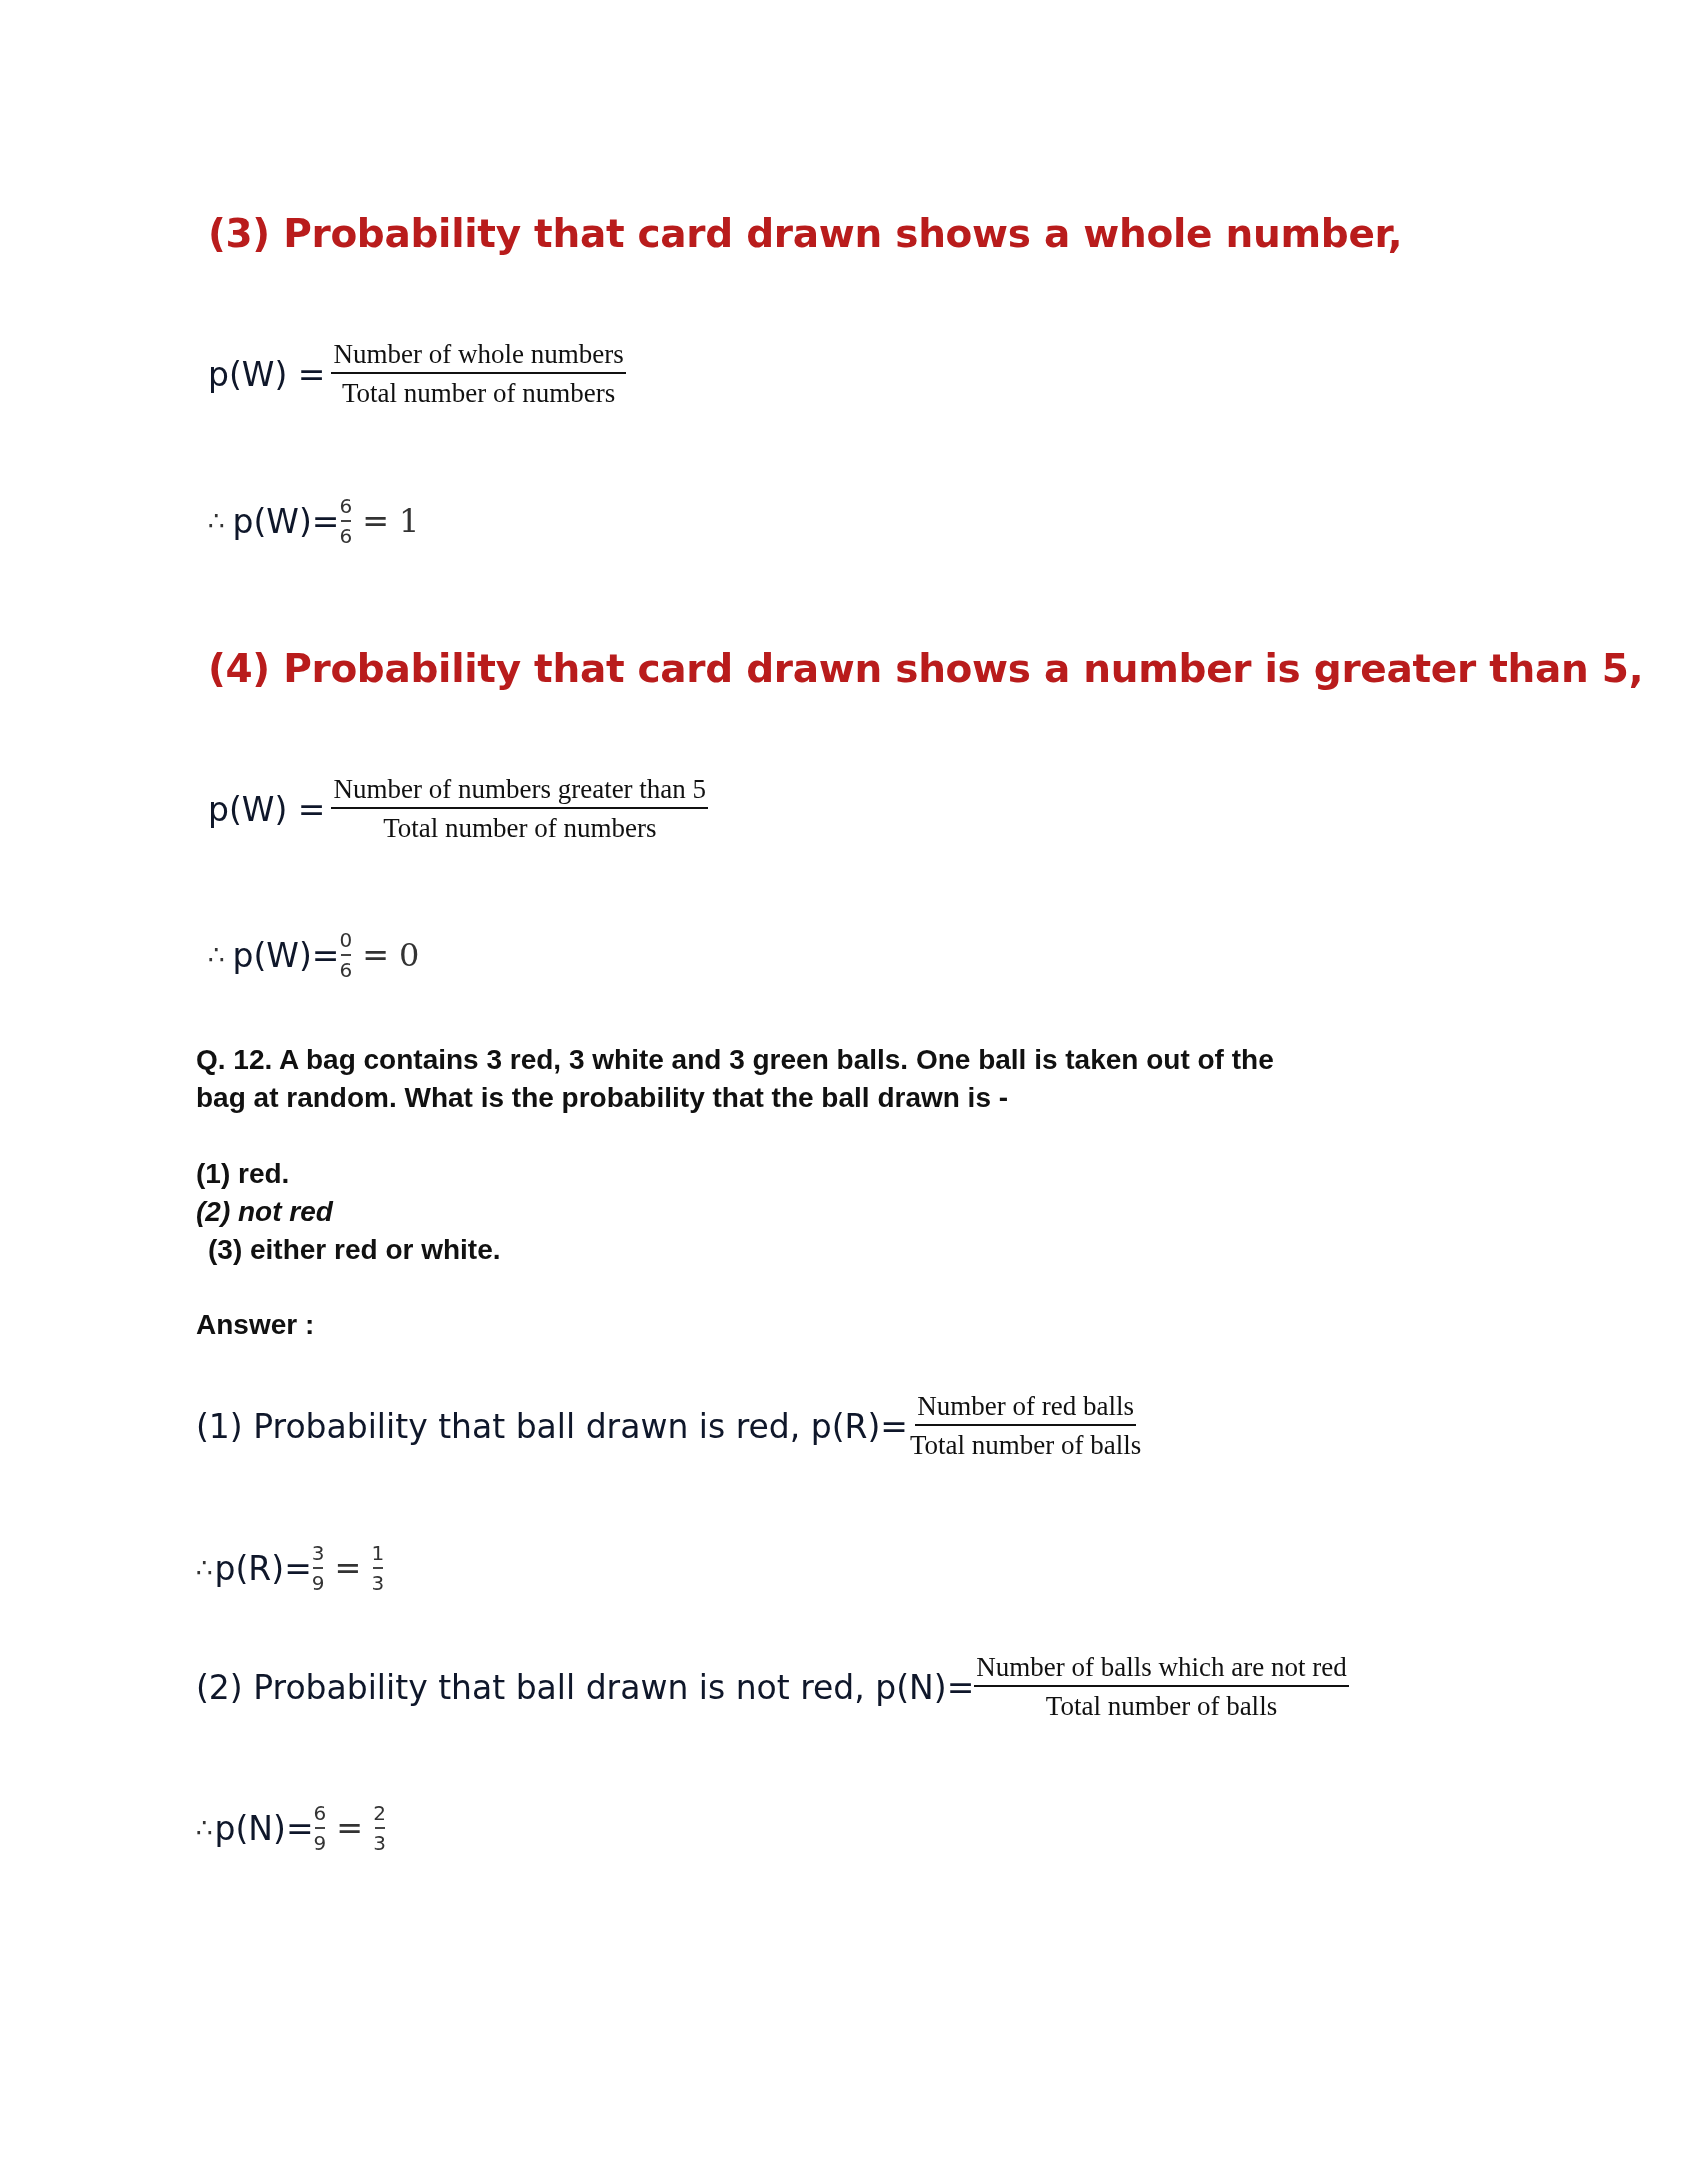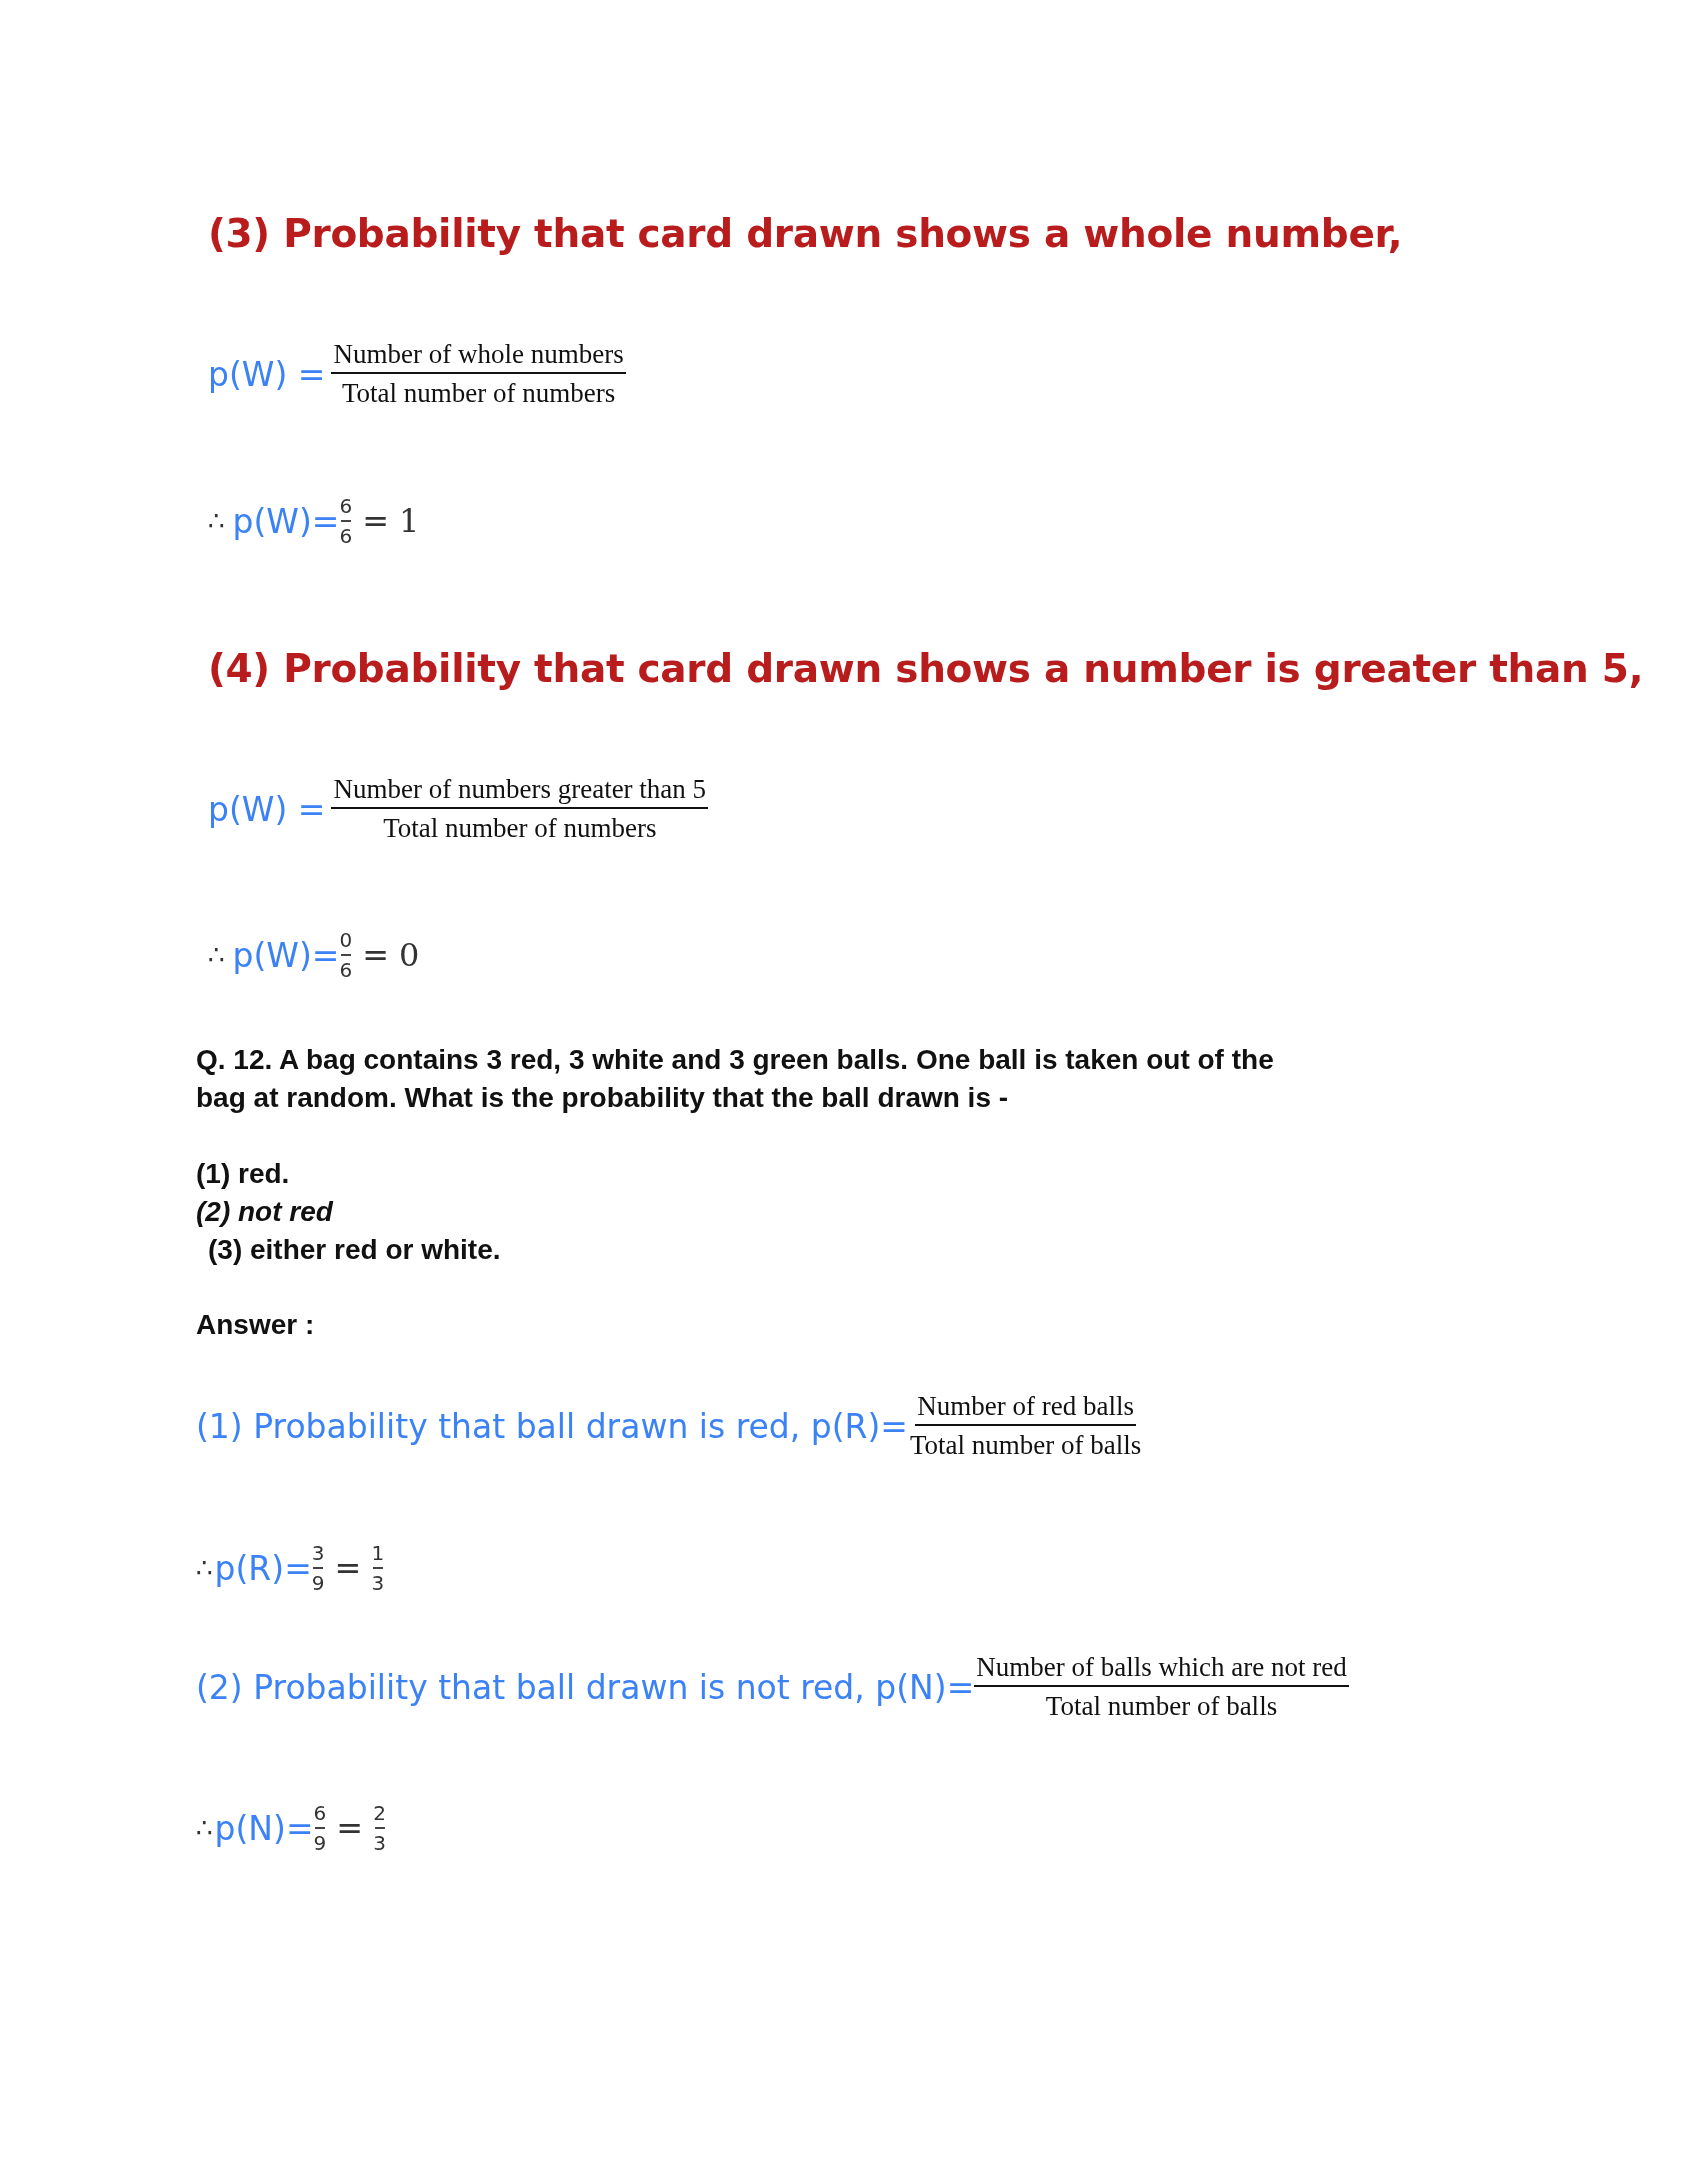--- a/index.html
+++ b/index.html
@@ -6,21 +6,21 @@
   body { width:1683px; height:2178px; position:relative; overflow:hidden; }
   .abs { position:absolute; white-space:nowrap; }
   .light { font-family:"DejaVu Sans", sans-serif; color:#b91c1c; font-size:39px; font-weight:bold; letter-spacing:-0.3px; }
   .bold { font-family:"Liberation Sans", sans-serif; font-weight:bold; color:#111; font-size:28px; }
   .frac { display:inline-flex; flex-direction:column; align-items:center; vertical-align:middle; font-family:"Liberation Serif", "DejaVu Serif", serif; color:#111; font-size:27px; }
   .frac .num { padding:0 2px 2px 2px; border-bottom:2px solid #111; line-height:1.15; }
   .frac .den { padding:4px 2px 0 2px; line-height:1.15; }
   .sfrac { display:inline-flex; flex-direction:column; align-items:center; vertical-align:middle; font-family:"DejaVu Sans", sans-serif; color:#333; font-size:20px; line-height:1.1; }
   .sfrac .bar { width:10px; border-top:2px solid #444; margin:3px 0; }
   .eqline { display:flex; align-items:center; }
-  .mathtxt { font-family:"DejaVu Sans", sans-serif; color:#3b82f6; font-size:33px;text-align:right; }
+  .mathtxt { font-family:"DejaVu Sans", sans-serif; color:#0f172a; font-size:33px;text-align:right; }
   .therefore { font-family:"DejaVu Sans", sans-serif; color:#333; font-size:26px; margin-right:8px; }
   .eqmid { font-family:"DejaVu Sans", sans-serif; color:#333; font-size:32px; margin:0 10px; }
   .one { font-family:"DejaVu Serif", serif; color:#333; font-size:32px; }
 </style>
 </head>
 <body>
 
 <div class="abs light" style="left:208px; top:211px;">(3) Probability that card drawn shows a whole number,</div>
 
 <div class="abs eqline" style="left:208px; top:339px;">

